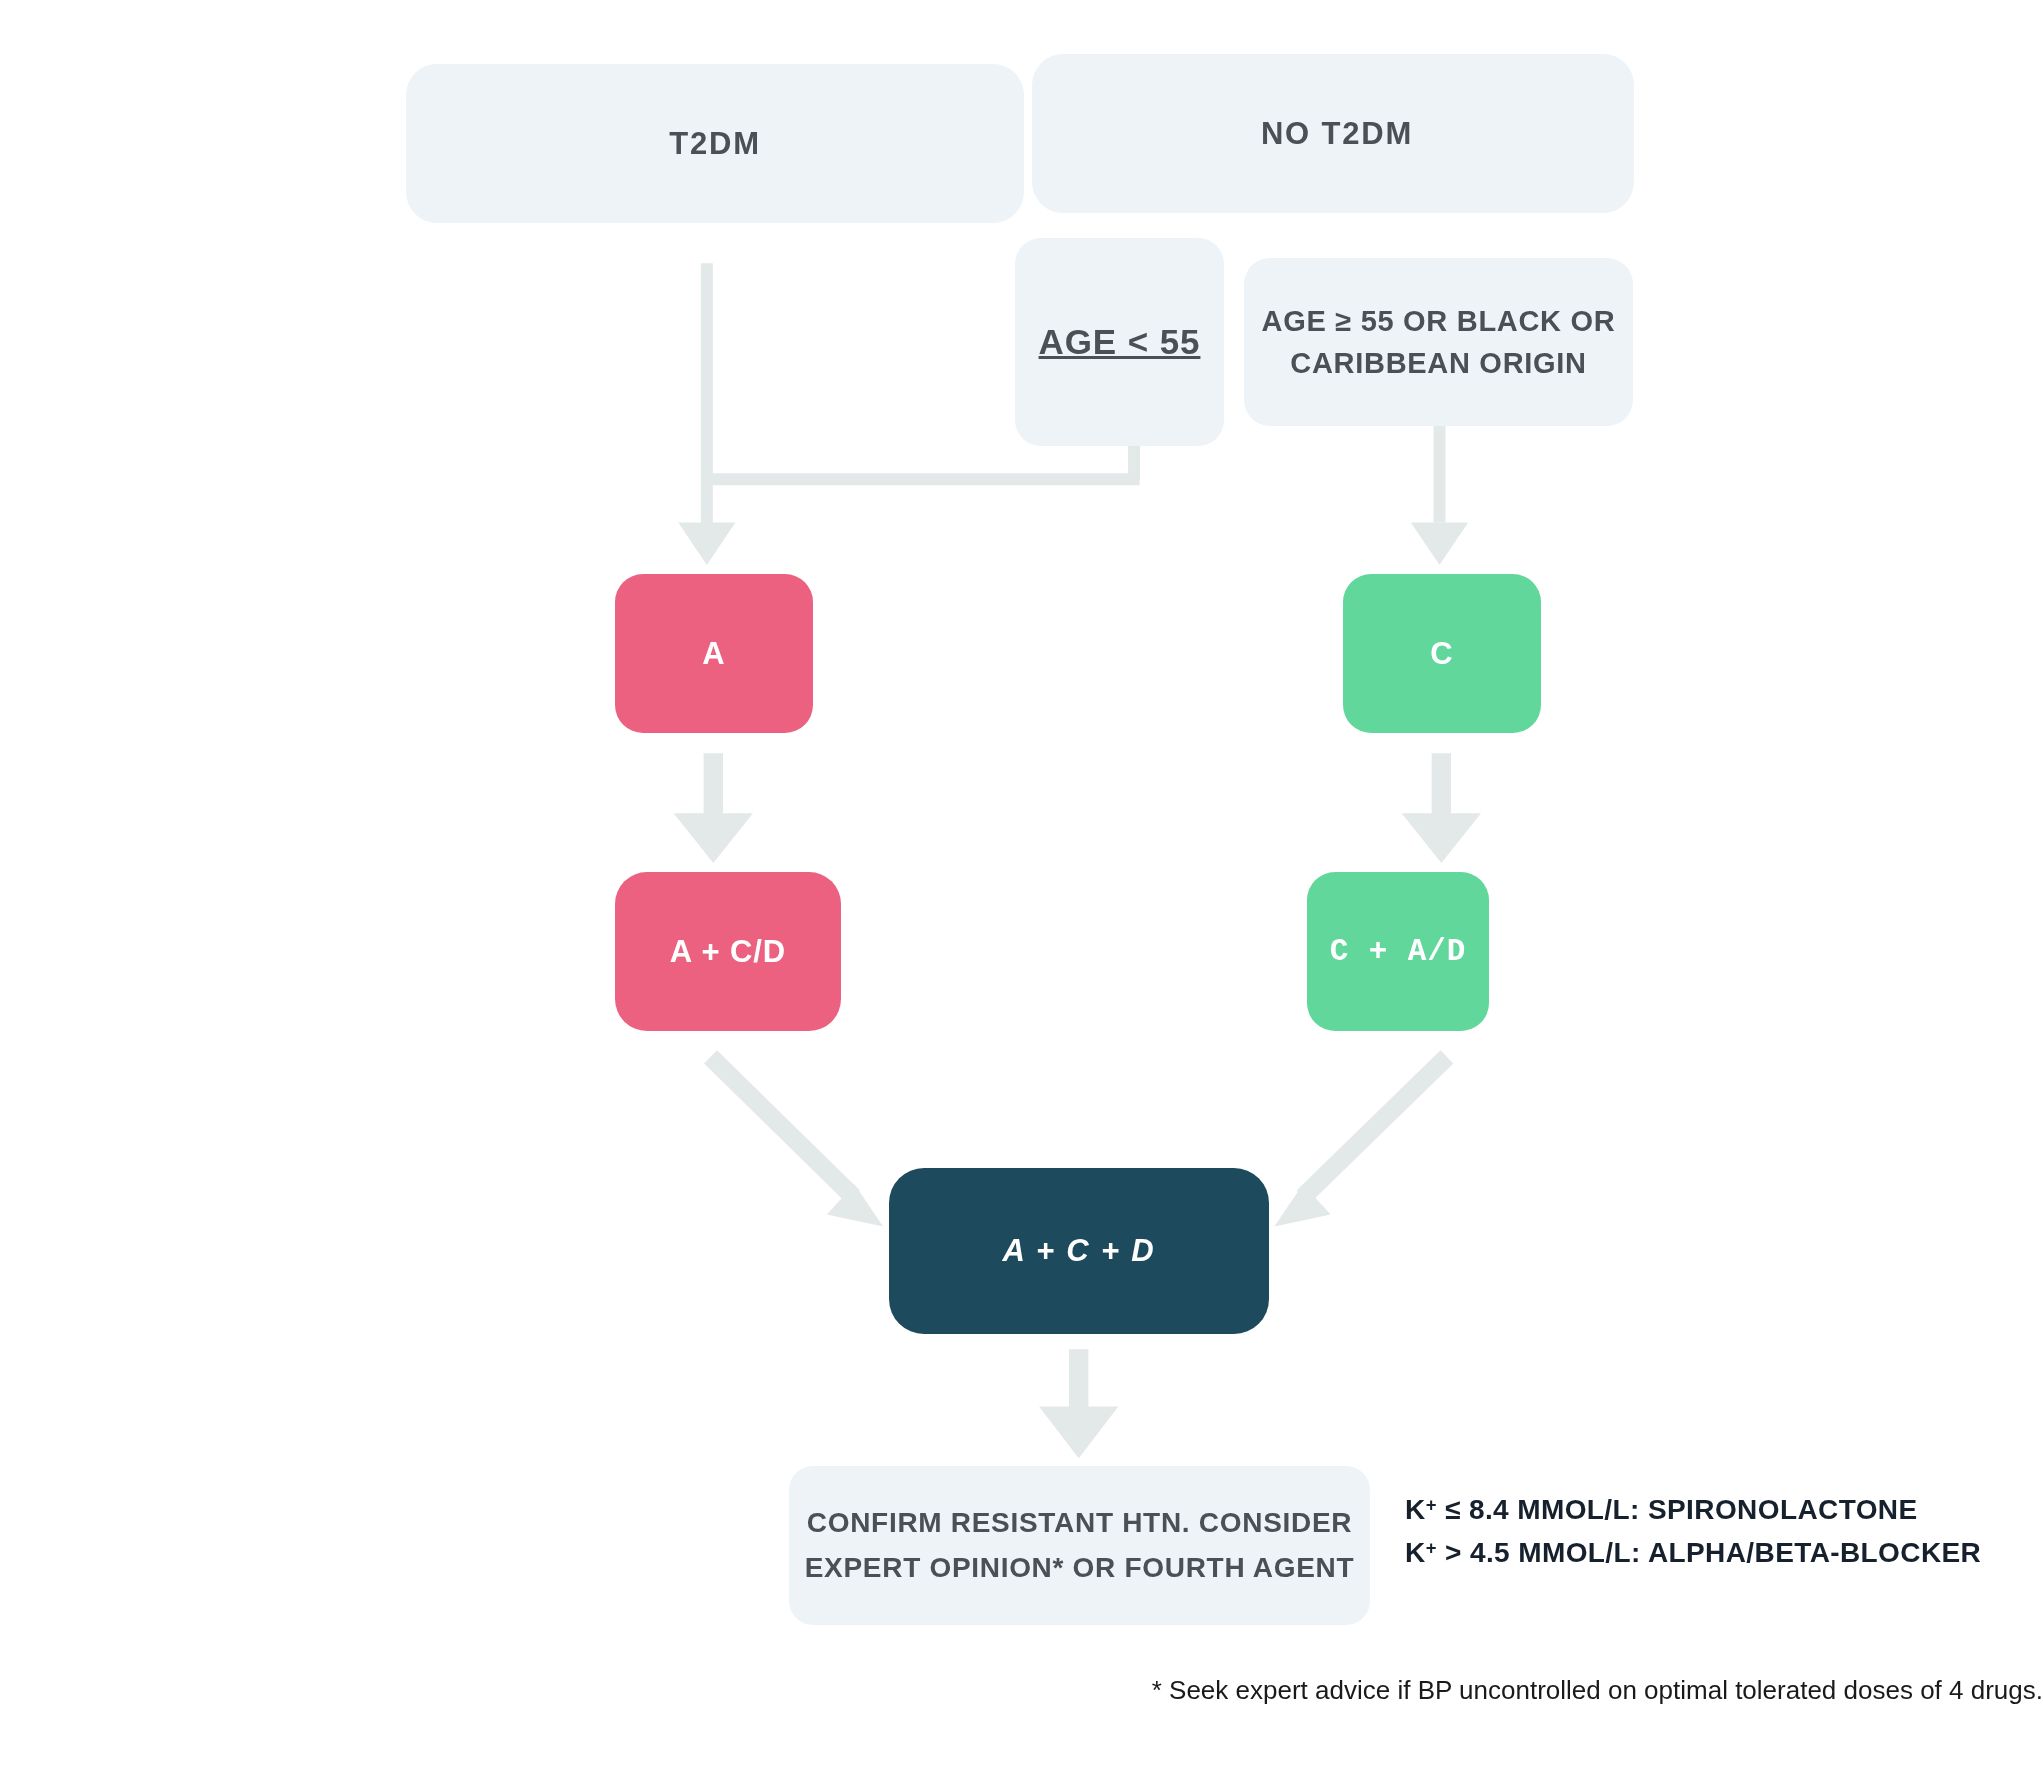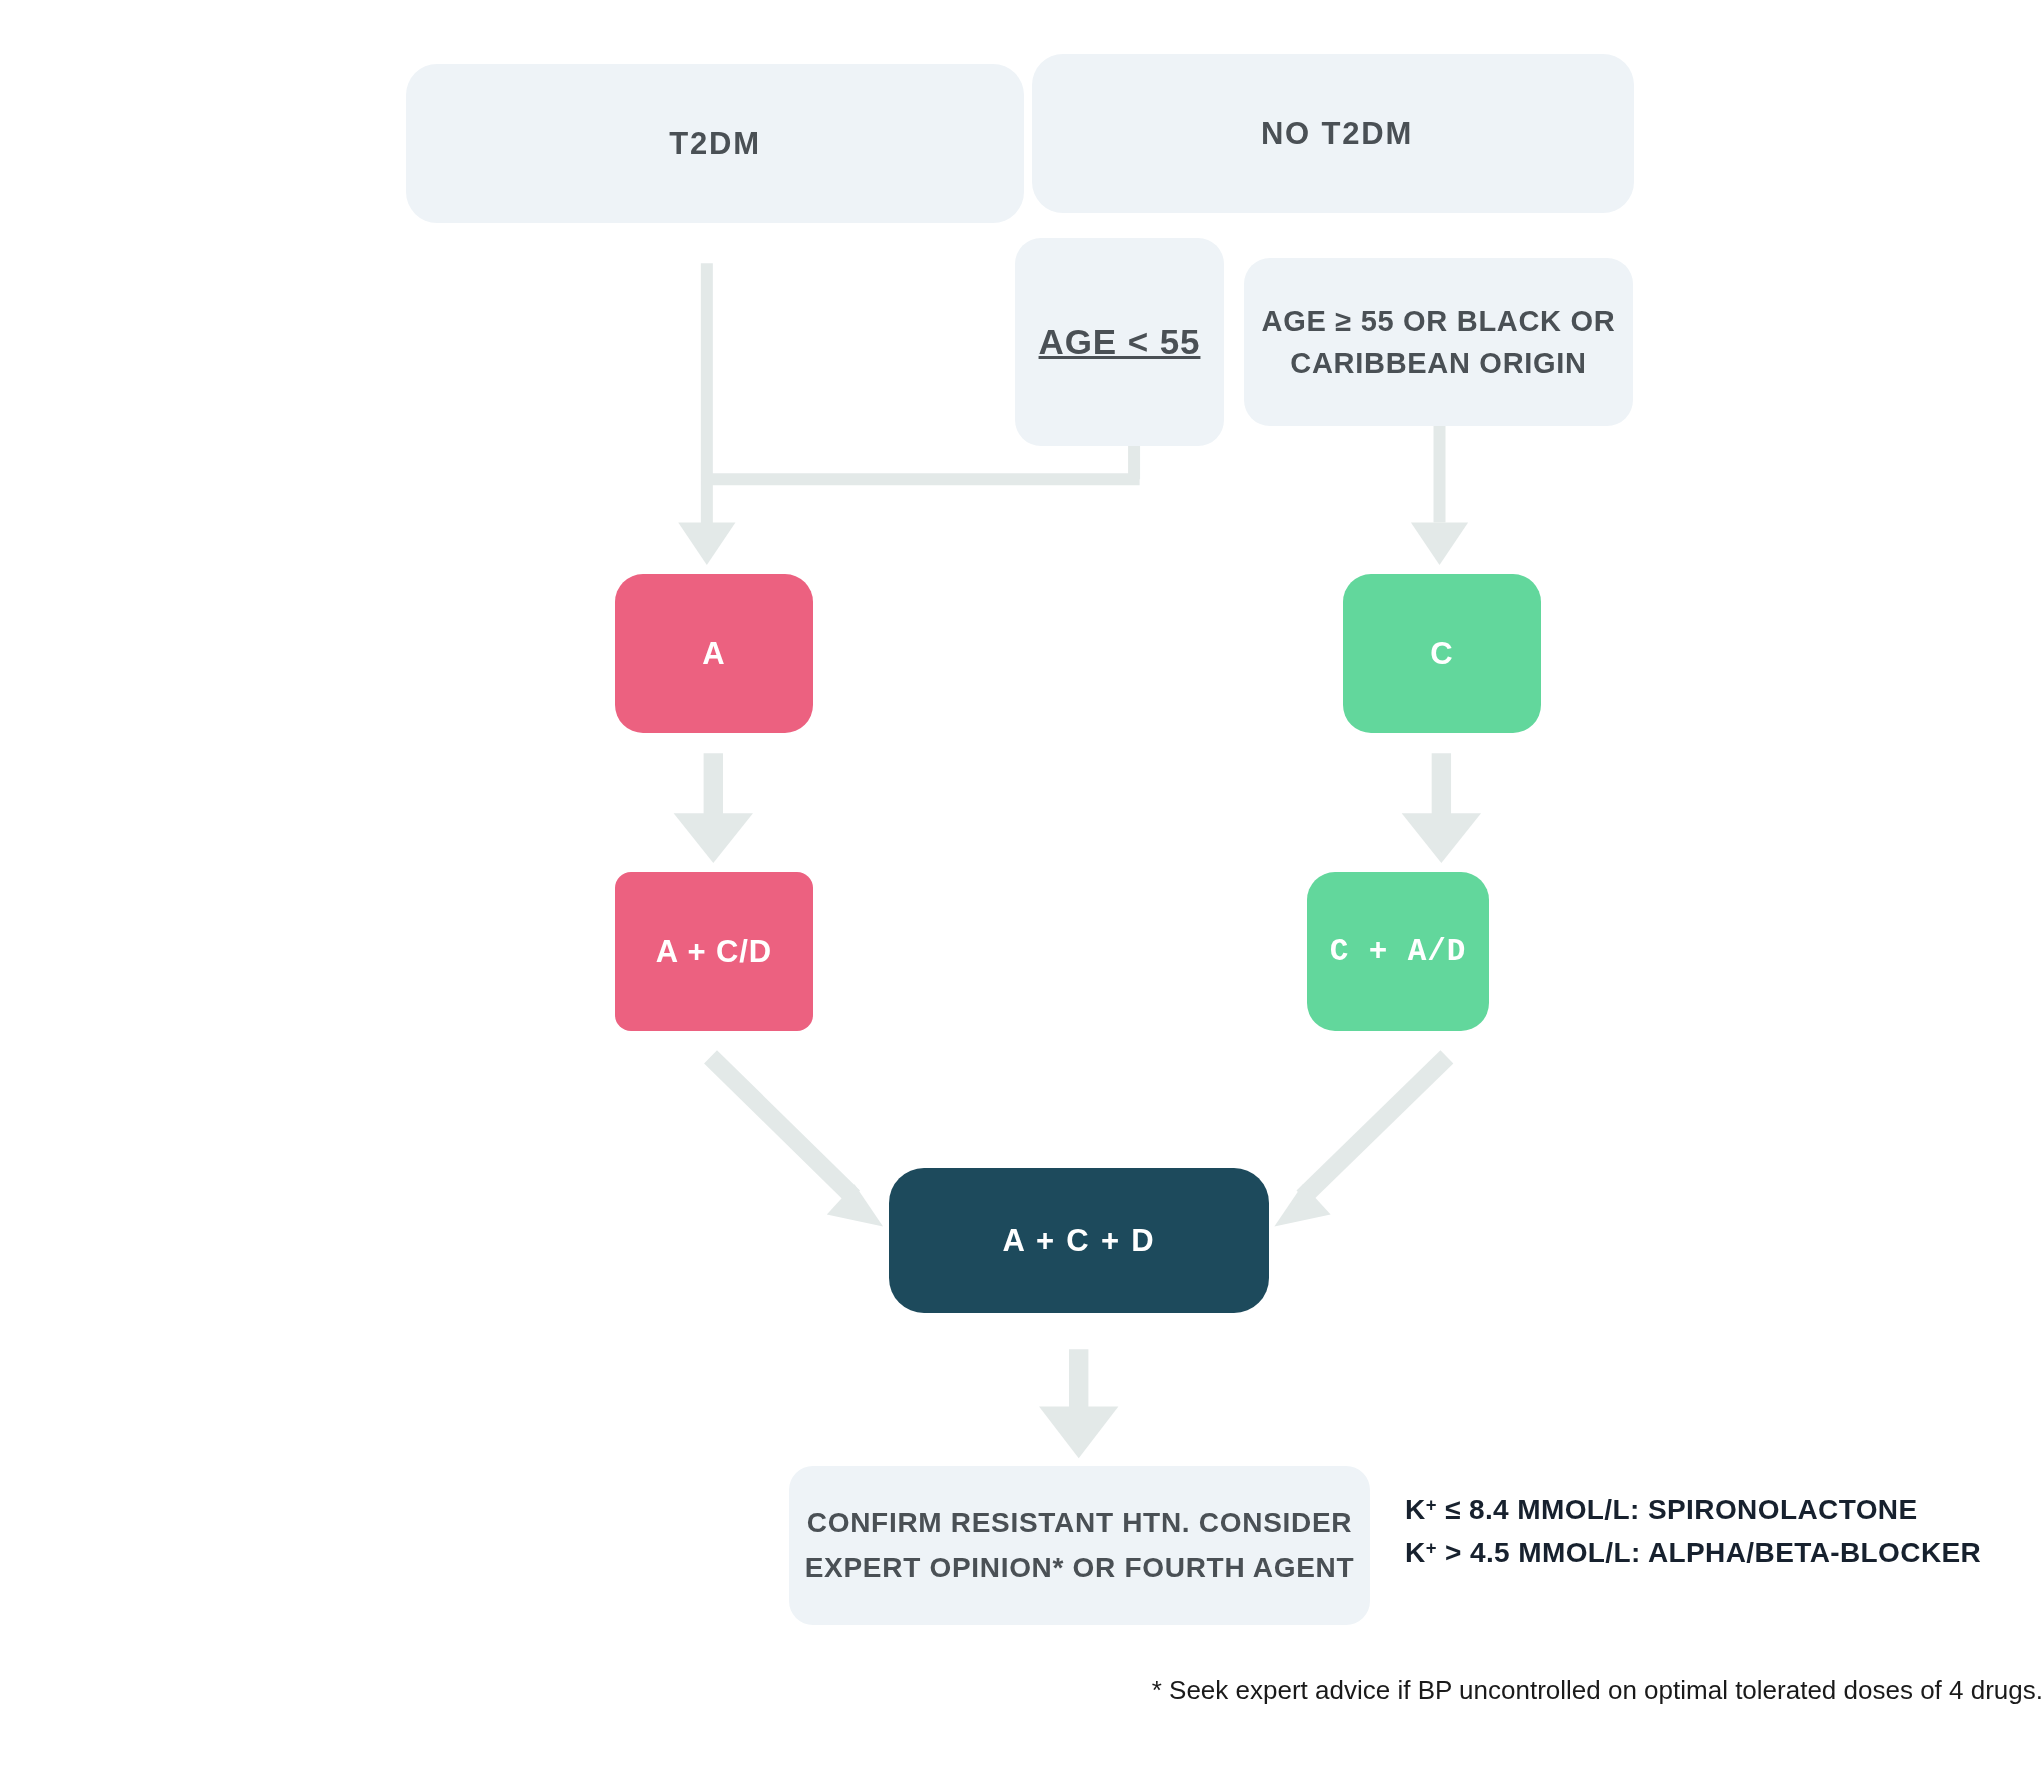--- a/index.html
+++ b/index.html
@@ -63,23 +63,23 @@
     letter-spacing: 1.8px;
   }
 
   
   #node-t2dm        { left: 406px;  top: 64px;   width: 618px;  height: 159px; font-size: 31px; letter-spacing: 1.8px; }
   #node-no-t2dm     { left: 1032px; top: 54px;   width: 602px;  height: 159px; font-size: 31px; letter-spacing: 1.8px; padding-left: 8px; }
   #node-age-lt-55   { left: 1015px; top: 238px;  width: 209px;  height: 208px; font-size: 35px; border-radius: 26px; letter-spacing: 0.9px; text-decoration: underline; }
   #node-age-ge-55   { left: 1244px; top: 238px;  width: 389px;  height: 168px; font-size: 29px; border-radius: 26px; line-height: 1.45; padding: 0 14.8px; letter-spacing: 0.7px; margin-top: 20px;}
   #node-a           { left: 615px;  top: 574px;  width: 198px;  height: 159px; font-size: 31px; border-radius: 28px; letter-spacing: 0.9px;}
   #node-c           { left: 1343px; top: 574px;  width: 198px;  height: 159px; font-size: 31px; border-radius: 28px; letter-spacing: 0.9px;}
-  #node-acd-pink    { left: 615px;  top: 872px;  width: 198px;  height: 159px; font-size: 31px; border-radius: 16px; letter-spacing: 0.9px;}
+  #node-acd-pink    { left: 615px;  top: 872px;  width: 226px;  height: 159px; font-size: 31px; border-radius: 32px; letter-spacing: 0.9px;}
   #node-cad-green   { left: 1307px; top: 872px;  width: 182px;  height: 159px; font-size: 31px; border-radius: 28px; letter-spacing: 0.9px; font-family: Liberation Mono, monospace;}
-  #node-acd-navy    { left: 889px;  top: 1168px; width: 380px;  height: 145px; font-size: 31px; border-radius: 35px; }
+  #node-acd-navy    { left: 889px;  top: 1168px; width: 380px;  height: 166px; font-size: 31px; border-radius: 35px; font-style: italic; }
   #node-confirm     { left: 789px;  top: 1466px; width: 581px;  height: 159px; font-size: 28px; border-radius: 24px; line-height: 1.6; padding: 4px 13px; letter-spacing: 0.7px;}
 
   
   #potassium-notes {
     position: absolute;
     left: 1405px;
     top: 1488px;
     width: 646px;
     color: #17212e;
     font-size: 28px;

